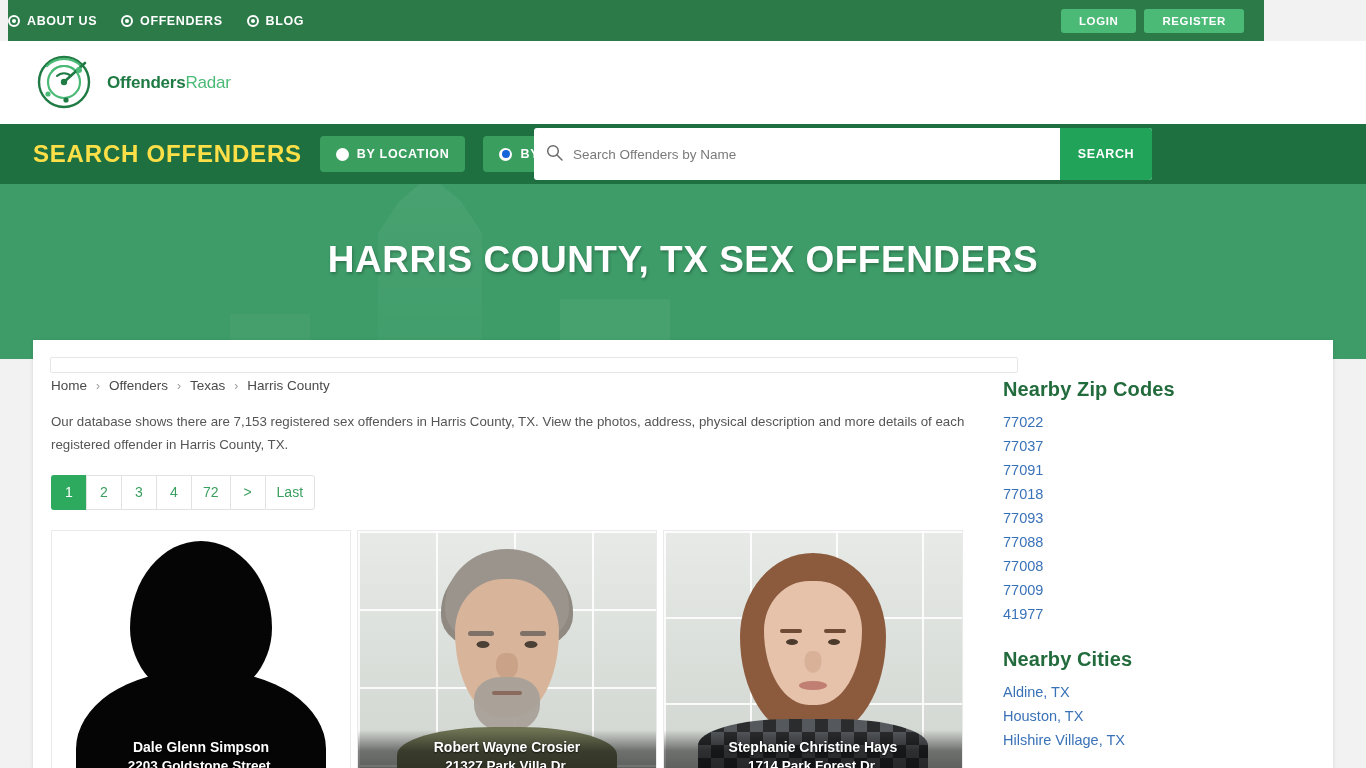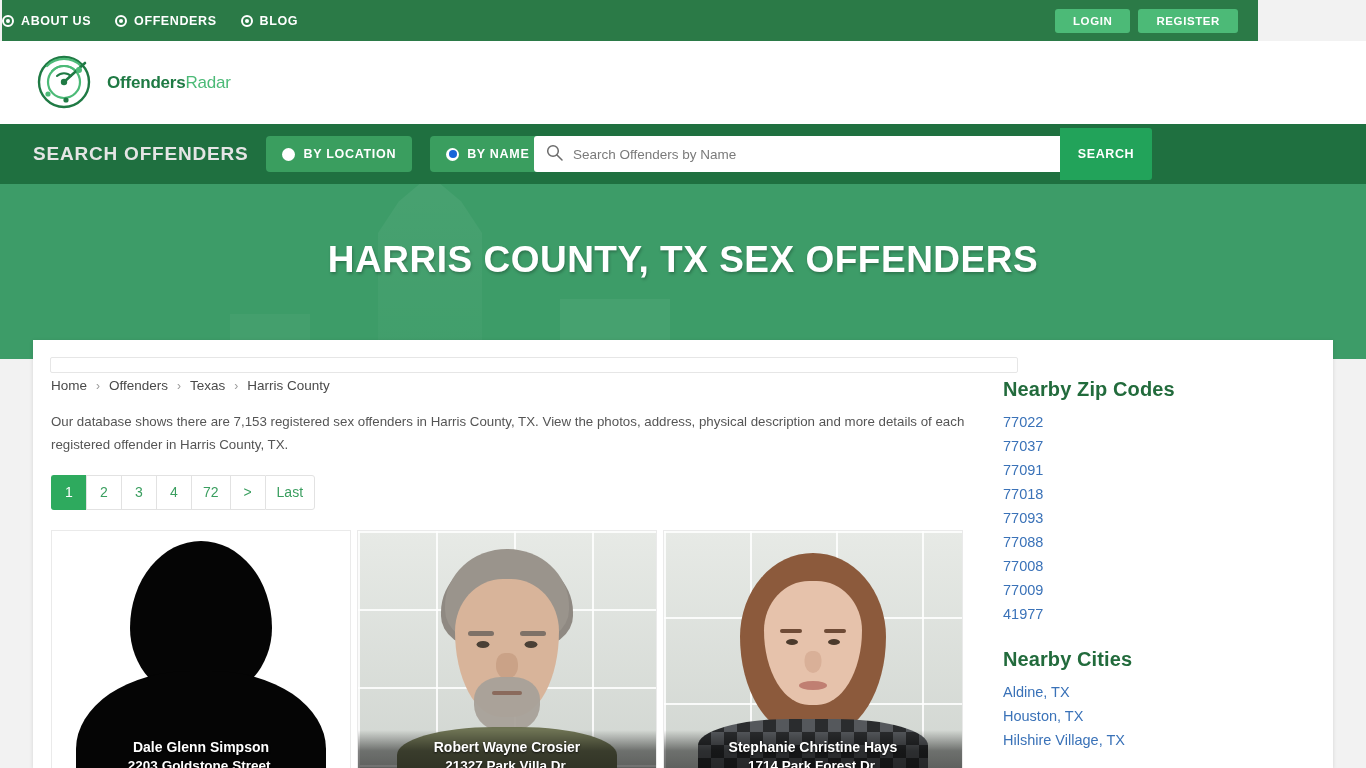--- a/index.html
+++ b/index.html
@@ -8,21 +8,21 @@
     width: 1366px;
     height: 768px;
     overflow: hidden;
     background: #f2f2f2;
     font-family: "Liberation Sans", sans-serif;
   }
 
   
   .topbar {
     position: absolute;
-    top: 0; left: 2px;
+    top: 0; left: 8px;
     width: 1256px;
     height: 41px;
     background: #2b7a47;
     display: flex;
     align-items: center;
   }
   .topbar-left {
     display: flex;
     align-items: center;
     gap: 24px;
@@ -100,22 +100,22 @@
     position: absolute;
     top: 124px; left: 0;
     width: 1366px;
     height: 60px;
     background: #1f7040;
     display: flex;
     align-items: center;
   }
   .search-title {
     margin-left: 33px;
-    color: #e5e5e5;
-    font-size: 19px;
+    color: #fde047;
+    font-size: 24px;
     font-weight: bold;
     letter-spacing: 0.8px;
   }
   .radio-pill {
     display: flex;
     align-items: center;
     gap: 8px;
     background: #3a9e5f;
     border-radius: 4px;
     height: 36px;
@@ -145,21 +145,21 @@
     top: 50%; left: 50%;
     transform: translate(-50%, -50%);
     width: 8px; height: 8px;
     border-radius: 50%;
     background: #1565d8;
   }
   .search-input-wrap {
     position: absolute;
     left: 534px;
     width: 618px;
-    height: 36px;
+    height: 52px;
     background: #ffffff;
     border-radius: 3px;
     display: flex;
     align-items: center;
   }
   .mag-icon { margin-left: 12px; flex: none; }
   .search-input {
     flex: 1;
     border: none;
     outline: none;

